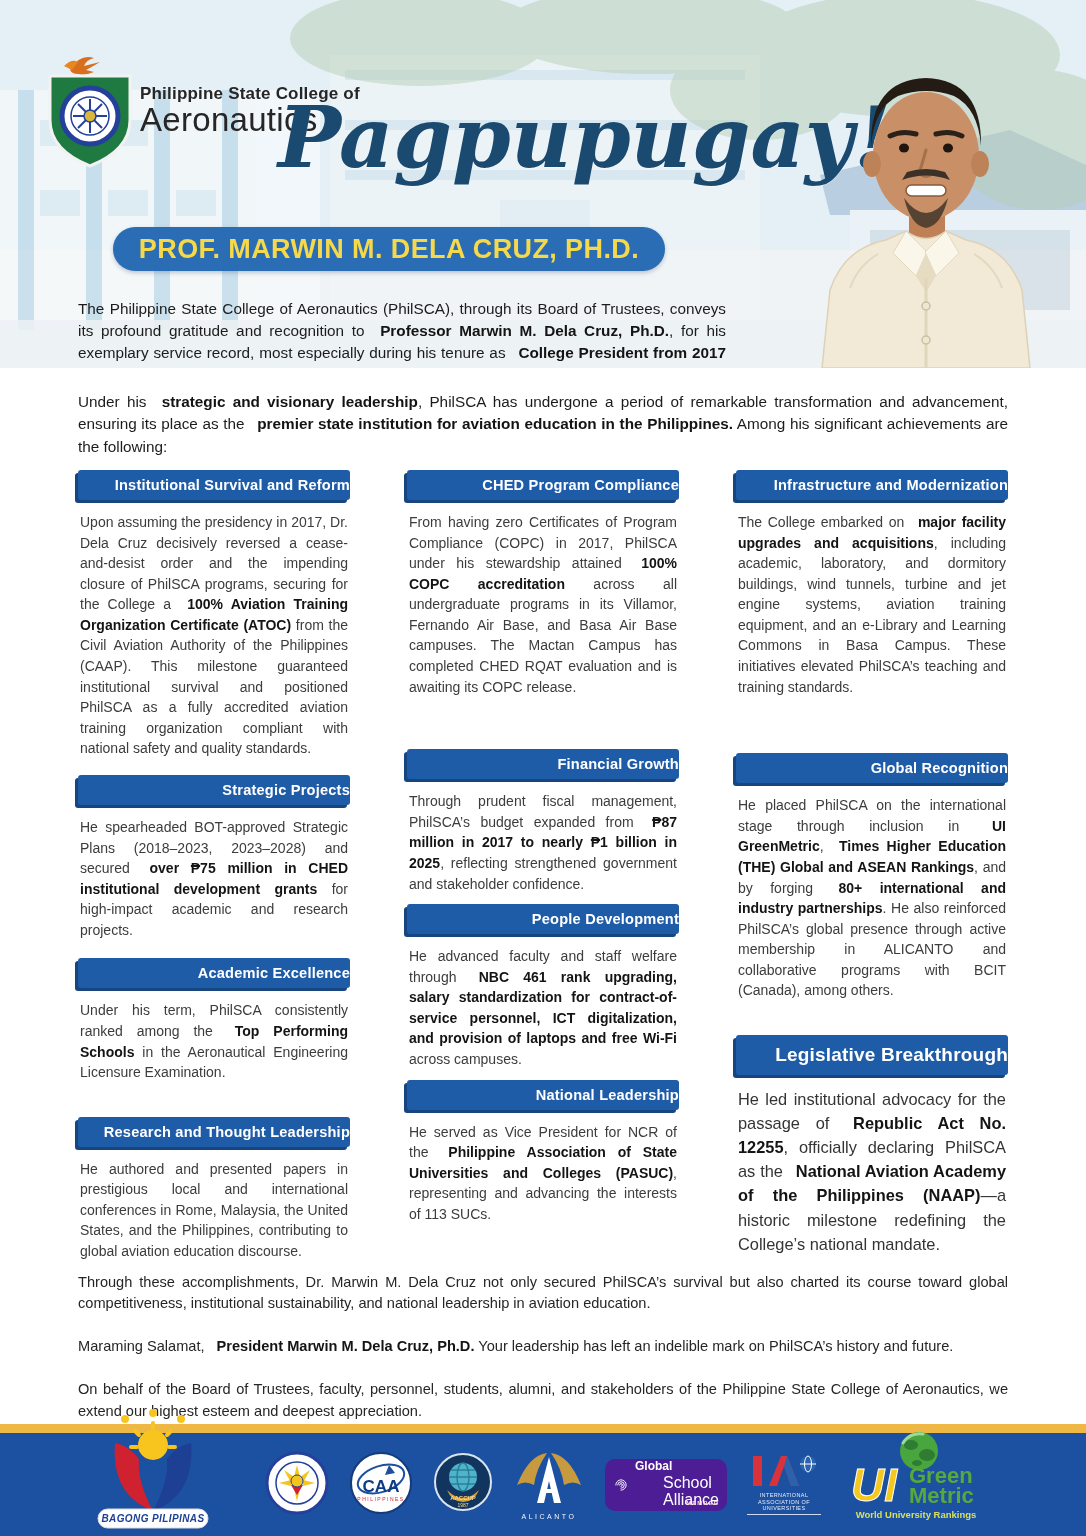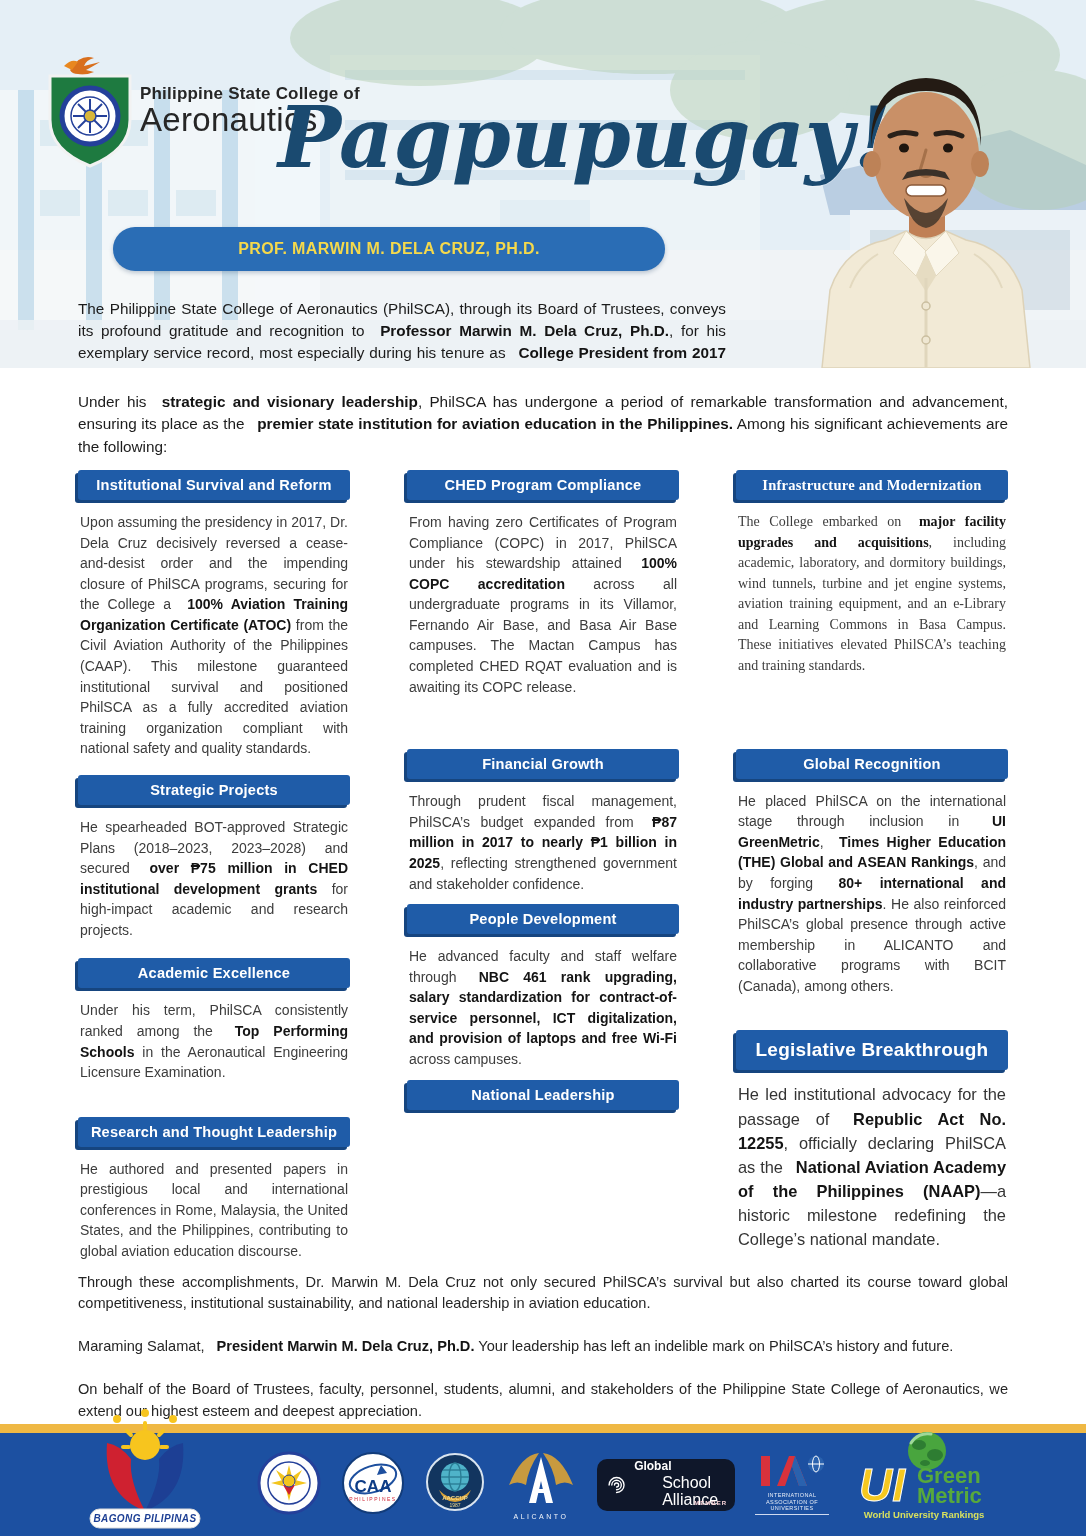--- a/index.html
+++ b/index.html
@@ -20,70 +20,70 @@
     position:absolute;top:88px;left:278px;width:540px;text-align:center;
     font-family:"DejaVu Serif","Liberation Serif",serif;
     font-style:italic;font-weight:bold;font-size:84px;color:#1a4a70;
     text-shadow:0 1px 0 rgba(255,255,255,.35);white-space:nowrap;
   }
   .name-banner{
     position:absolute;top:227px;left:113px;width:552px;height:44px;border-radius:24px;
     background:#2a6db5;display:flex;align-items:center;justify-content:center;
     box-shadow:0 2px 4px rgba(20,50,90,.25);
   }
-  .name-banner span{font-size:16px;font-weight:bold;color:#f5d94b;letter-spacing:.4px;}
+  .name-banner span{font-size:27px;font-weight:bold;color:#f5d94b;letter-spacing:.4px;}
   .hero-intro{
     position:absolute;top:283px;left:78px;width:648px;
     font-size:15.3px;line-height:1.43;text-align:justify;color:#1c1c1c;
   }
   .portrait{position:absolute;right:0;bottom:0;}
 
   
   .rich b{color:#141414;padding-left:8px;}
   .lead{
     position:absolute;top:376px;left:78px;width:930px;
     font-size:15.3px;line-height:1.45;text-align:justify;color:#1c1c1c;
   }
   .grid{
     position:absolute;top:470px;left:78px;width:930px;
     display:grid;grid-template-columns:272px 272px 272px;column-gap:57px;align-items:start;
   }
   .sec-h{
     height:30px;border-radius:3px;background:#1f5ca8;
     box-shadow:-3px 3px 0 #16457f;
-    display:flex;align-items:center;justify-content:center;
+    display:flex;align-items:center;justify-content:flex-end;
   }
   .sec-h span{color:#ffffff;font-weight:bold;font-size:14.6px;letter-spacing:.2px;}
   .sec-b{
     margin:12px 2px 0 2px;font-size:14px;line-height:1.47;text-align:justify;color:#3c3c3c;
   }
   .sec{margin-bottom:10px;}
   .mb-a{margin-bottom:16px;} .mb-b{margin-bottom:18px;} .mb-c{margin-bottom:34px;}
   .mb-d{margin-bottom:52px;} .mb-e{margin-bottom:10px;}
-  .mb-f{margin-bottom:72px;font-family:Liberation Serif, serif;} .mb-g{margin-bottom:34px;}
+  .mb-f{margin-bottom:56px;} .mb-g{margin-bottom:34px;}
   .sec.featured .sec-h{height:40px;}
   .sec.featured .sec-h span{font-size:19px;}
   .sec.featured .sec-b{font-size:16.4px;line-height:1.47;color:#343434;}
 
   .closing{position:absolute;top:1272px;left:78px;width:930px;}
   .closing p{
     margin:0 0 22px 0;font-size:14.6px;line-height:1.45;text-align:justify;color:#262626;
   }
 
   
   .footer{position:absolute;top:1424px;left:0;width:1086px;height:112px;background:#1c50a1;}
   .footer .stripe{position:absolute;top:0;left:0;width:100%;height:9px;background:#efb844;}
   .footer-inner{
     position:absolute;top:9px;left:0;width:100%;height:103px;
     display:flex;align-items:center;justify-content:center;gap:20px;
   }
   .logo-bagong{transform:translateY(-14px);margin-right:34px;}
   .logo-uigm{transform:translateY(-6px);}
   .gsa-card{
-    width:138px;height:52px;border-radius:10px;background:#0f172a;
+    width:122px;height:52px;border-radius:10px;background:#4c1d95;
     display:flex;align-items:center;padding:0 8px;box-sizing:border-box;position:relative;
   }
   .gsa-text{margin-left:6px;color:#fff;line-height:1.1;}
   .gsa-text .g1{font-size:12px;font-weight:bold;}
   .gsa-text .g2{font-size:16px;margin-left:28px;}
   .gsa-member{position:absolute;right:8px;bottom:5px;font-size:6px;font-weight:bold;color:#ffd9de;letter-spacing:1px;}
   .iau{width:74px;text-align:center;color:#e8eef8;}
   .iau .iau-lines{font-size:5.5px;line-height:1.25;letter-spacing:.4px;border-bottom:1px solid #cfdaf0;padding-bottom:2px;}
   .alicanto-wrap{text-align:center;}
   .alicanto-wrap .al-label{font-size:7px;letter-spacing:2.5px;color:#f3f5fa;margin-top:2px;}
@@ -245,20 +245,21 @@
       <section class="sec mb-e">
         <div class="sec-h">
             <span>People Development</span>
           </div>
         <p class="sec-b rich"><span>He advanced faculty and staff welfare through </span><b>NBC 461 rank upgrading, salary standardization for contract-of-service personnel, ICT digitalization, and provision of laptops and free Wi-Fi</b><span> across campuses.</span></p>
       </section>
       <section class="sec">
         <div class="sec-h">
             <span>National Leadership</span>
           </div>
+        <p class="sec-b rich"><span>He served as Vice President for NCR of the </span><b>Philippine Association of State Universities and Colleges (PASUC)</b><span>, representing and advancing the interests of 113 SUCs.</span></p>
       </section>
     </div>
 
     <div>
       <section class="sec mb-f">
         <div class="sec-h">
             <span>Infrastructure and Modernization</span>
           </div>
         <p class="sec-b rich"><span>The College embarked on </span><b>major facility upgrades and acquisitions</b><span>, including academic, laboratory, and dormitory buildings, wind tunnels, turbine and jet engine systems, aviation training equipment, and an e-Library and Learning Commons in Basa Campus. These initiatives elevated PhilSCA’s teaching and training standards.</span></p>
       </section>

